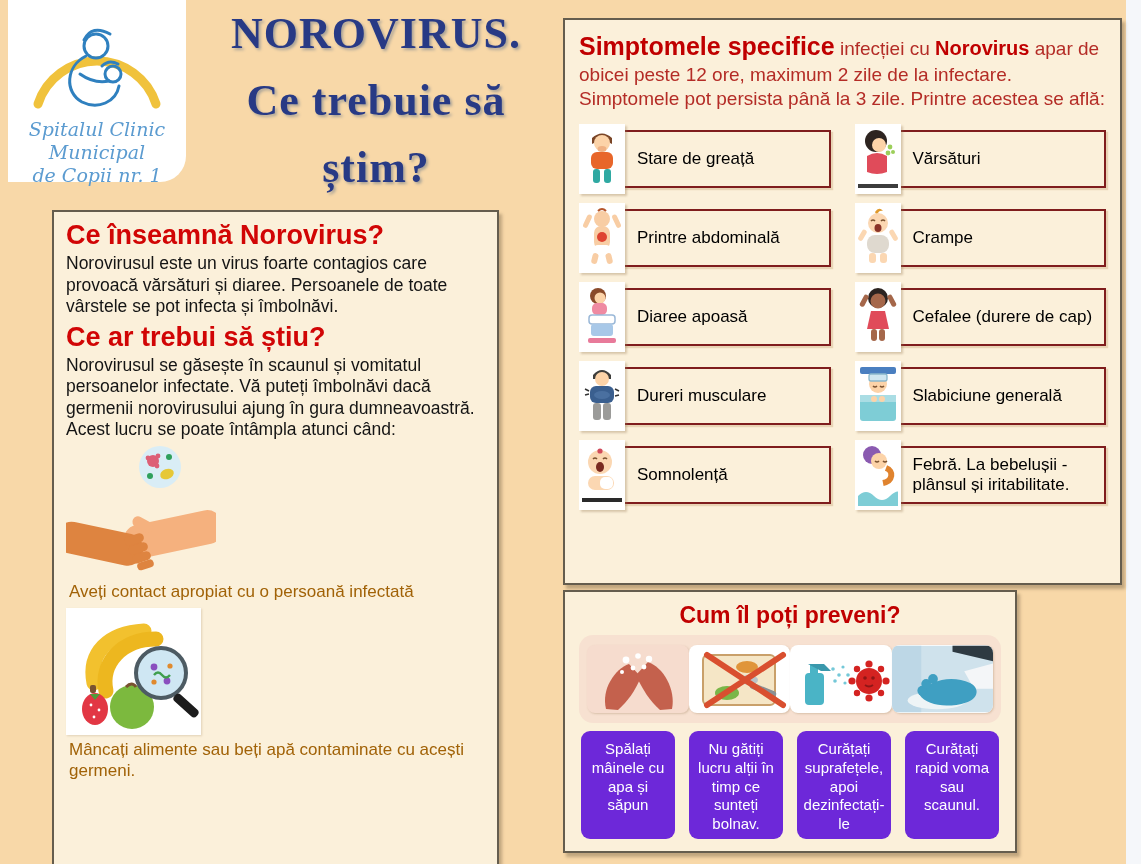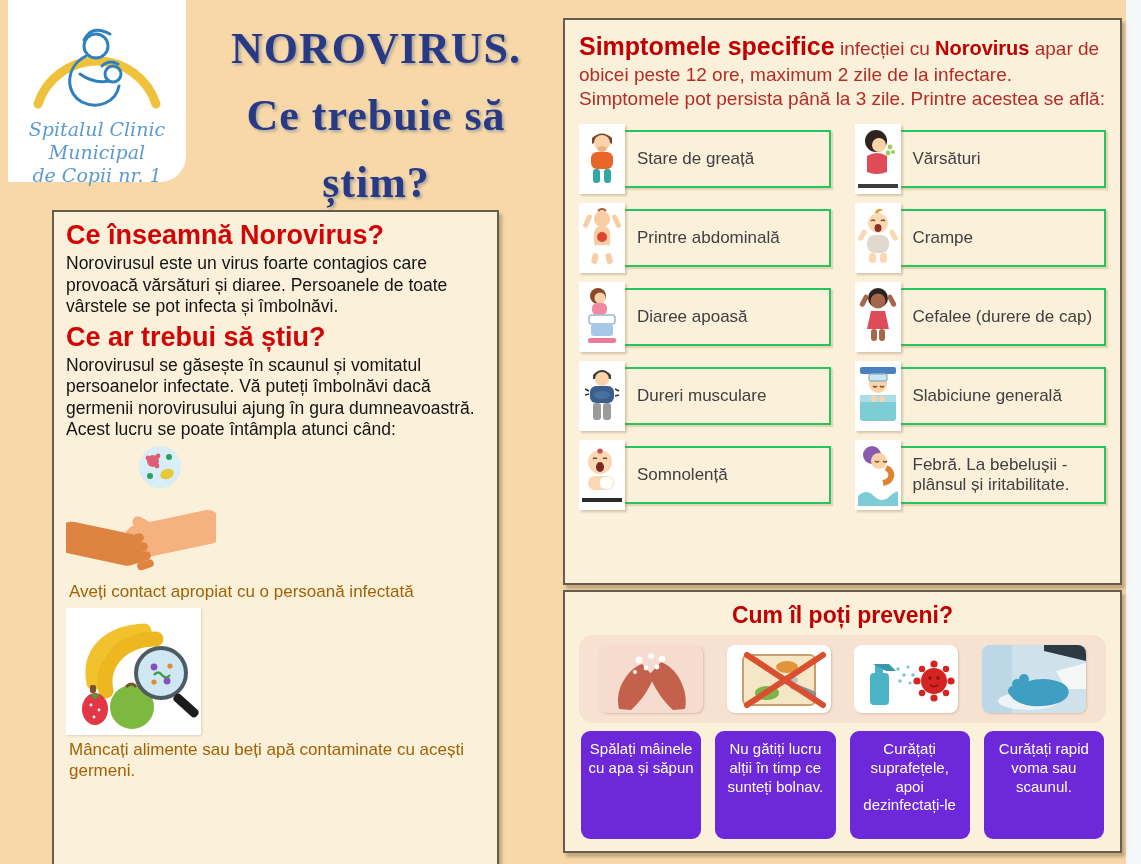--- a/index.html
+++ b/index.html
@@ -5,43 +5,43 @@
   html,body{margin:0;padding:0;}
   body{font-family:"Liberation Sans","DejaVu Sans",sans-serif;background:#f6f8fa;}
   .screen{position:relative;width:1141px;height:864px;overflow:hidden;background:#f8d8a8;}
   .right-edge{position:absolute;top:0;left:1126px;width:15px;height:864px;background:#f5f7fa;}
 
   
   .logo-box{position:absolute;left:8px;top:0;width:178px;height:182px;background:#ffffff;border-radius:0 0 26px 0;display:flex;flex-direction:column;align-items:center;justify-content:flex-start;padding-top:8px;box-sizing:border-box;}
   .logo-text{font-family:"DejaVu Serif","Liberation Serif",serif;font-style:italic;color:#5b9bd0;font-size:19px;line-height:1.2;text-align:center;margin-top:-6px;}
 
   
-  .title{position:absolute;left:190px;top:15px;width:372px;text-align:center;font-family:"Liberation Serif","DejaVu Serif",serif;font-weight:bold;color:#283a85;font-size:44px;line-height:67px;letter-spacing:1px;text-shadow:2px 2px 3px #a9a398;}
+  .title{position:absolute;left:190px;top:0;width:372px;text-align:center;font-family:"Liberation Serif","DejaVu Serif",serif;font-weight:bold;color:#283a85;font-size:44px;line-height:67px;letter-spacing:1px;text-shadow:2px 2px 3px #a9a398;}
 
   
   .panel{position:absolute;background:#fbf0da;border:2px solid #655d4e;box-shadow:3px 4px 3px rgba(125,105,75,.45);box-sizing:border-box;}
   .panel-left{left:52px;top:210px;width:447px;height:744px;padding:4px 12px;}
   .panel-symptoms{left:563px;top:18px;width:559px;height:567px;padding:8px 14px;}
-  .panel-prevent{left:563px;top:590px;width:559px;height:263px;padding:2px 0;}
+  .panel-prevent{left:563px;top:590px;width:454px;height:263px;padding:2px 0;}
 
   .red-h{font-size:27px;font-weight:bold;color:#d10505;margin:4px 0 1px;}
   .body-p{font-size:17.5px;line-height:1.23;color:#141414;margin:2px 0;}
   .caption{font-size:17px;line-height:1.25;color:#a16207;margin:4px 3px 2px;}
   .germ-wrap{margin:4px 0 0 72px;}
   .fruit-tile{width:135px;height:127px;background:#ffffff;margin:6px 0 2px;display:flex;align-items:center;justify-content:center;box-shadow:1px 1px 2px rgba(150,120,80,.25);}
 
   
   .sym-intro{font-size:19px;line-height:1.3;color:#b42c26;margin:2px 0 0;}
   .sym-intro .big-bold{font-size:25px;font-weight:bold;color:#c00000;}
   .sym-intro .bold{font-size:20px;font-weight:bold;color:#c00000;}
 
   .sym-grid{display:grid;grid-template-columns:1fr 1fr;column-gap:24px;row-gap:9px;margin-top:12px;}
   .sym{position:relative;height:70px;}
   .sym .tile{position:absolute;left:0;top:0;width:46px;height:70px;background:#ffffff;box-shadow:2px 2px 2px rgba(150,120,80,.35);display:flex;align-items:center;justify-content:center;z-index:2;}
-  .sym .card{position:absolute;left:12px;top:6px;right:0;bottom:6px;border:2px solid #22c55e;background:#fbf0da;box-shadow:2px 2px 1px rgba(190,150,95,.3);display:flex;align-items:center;padding:2px 8px 2px 44px;font-size:17px;line-height:1.15;color:#404040;}
+  .sym .card{position:absolute;left:12px;top:6px;right:0;bottom:6px;border:2px solid #7f1d1d;background:#fbf0da;box-shadow:2px 2px 1px rgba(190,150,95,.3);display:flex;align-items:center;padding:2px 8px 2px 44px;font-size:17px;line-height:1.15;color:#000000;}
 
   
   .prevent-title{font-size:23px;font-weight:bold;color:#c00000;text-align:center;margin:8px 0 2px;}
   .prevent-strip{margin:6px 14px 8px;background:#f7e1d1;border-radius:14px;padding:10px 8px;display:flex;justify-content:space-around;align-items:center;}
   .ptile{width:104px;height:68px;border-radius:8px;overflow:hidden;box-shadow:1px 1px 2px rgba(150,120,80,.3);background:#ffffff;display:flex;align-items:center;justify-content:center;}
   .ptile.pink{background:#f6dcce;}
   .prevent-boxes{display:flex;gap:14px;padding:0 16px;}
   .obox{flex:1;background:#6d28d9;border-radius:9px;color:#ffffff;font-size:15px;line-height:1.25;text-align:center;padding:9px 6px;height:108px;box-sizing:border-box;}
 </style>
 </head>

